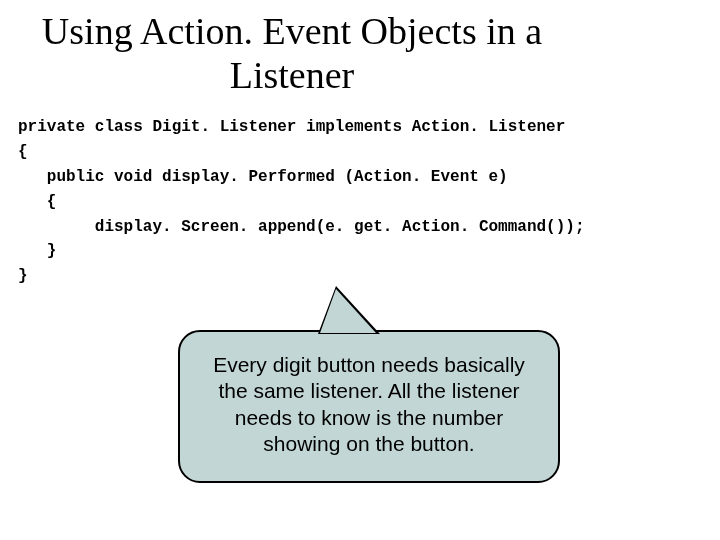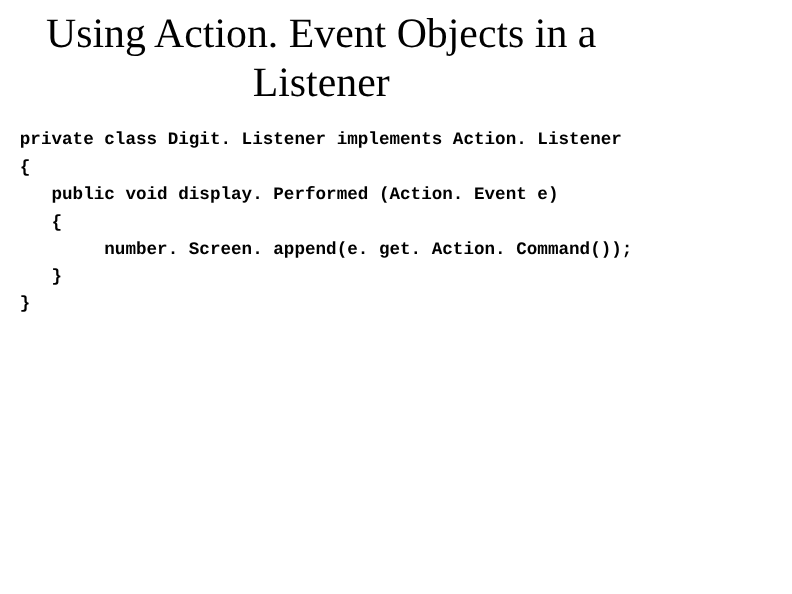--- a/index.html
+++ b/index.html
@@ -79,17 +79,21 @@
 </head>
 <body>
 
 <div class="slide">
   <div class="title">Using Action. Event Objects in a Listener</div>
 
   <div class="code"><span>private class Digit. Listener implements Action. Listener</span>
 <span>{</span>
 <span>   public void display. Performed (Action. Event e)</span>
 <span>   {</span>
-<span>        number. Screen. append(e. get. Action. Command());</span>
+<span>        display. Screen. append(e. get. Action. Command());</span>
 <span>   }</span>
 <span>}</span></div>
 
+  <div class="callout-wrap">
+    <div class="callout-tail"></div>
+    <div class="callout-body">Every digit button needs basically the same listener. All the listener needs to know is the number showing on the button.</div>
+  </div>
 </div>
 
 </body></html>

